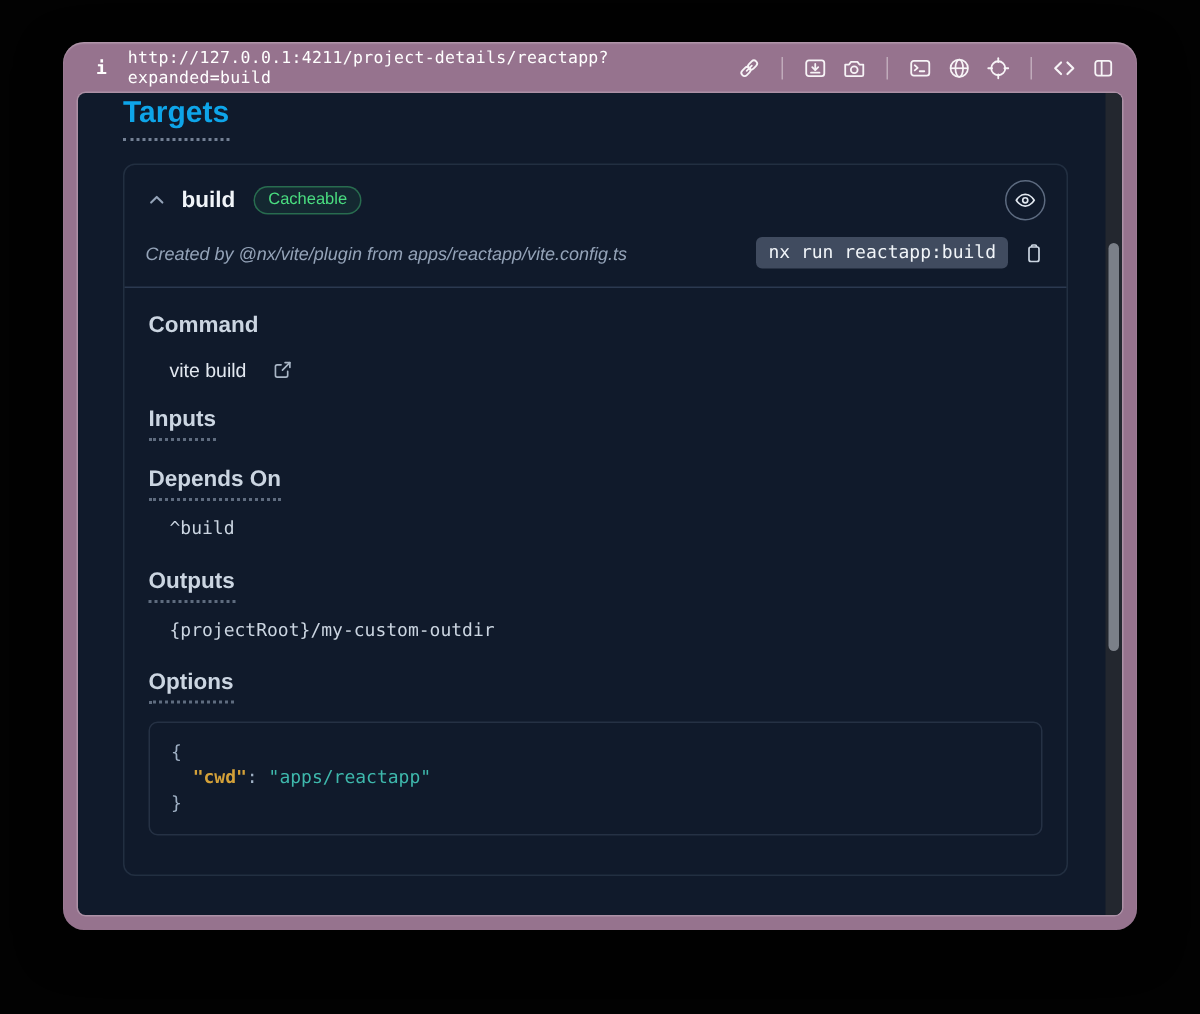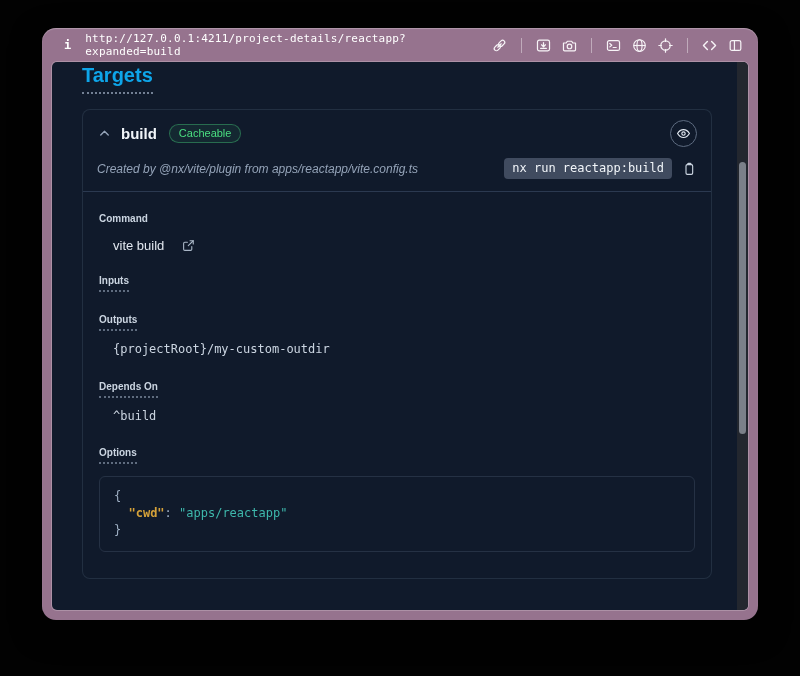--- a/index.html
+++ b/index.html
@@ -76,21 +76,21 @@
     margin-left: auto; background: #404b5f; color: #f1f5f9;
     font-family: "DejaVu Sans Mono", monospace; font-size: 12px;
     padding: 3px 8px 4px; border-radius: 4px; cursor: pointer;
   }
   .copy-btn { width: 16px; height: 16px; color: #cbd5e1; margin-left: 9px; cursor: pointer; }
   .copy-btn svg { width: 100%; height: 100%; display: block; }
 
   .card-body { padding: 16px 16px 26px 16px; }
   .section { margin-bottom: 17px; }
   .sec-h {
-    display: inline-block; color: #cbd5e1; font-size: 10px; font-weight: 600;
+    display: inline-block; color: #cbd5e1; font-size: 15px; font-weight: 600;
     padding-bottom: 4px; cursor: default;
   }
   .sec-h.dotted { border-bottom: 2px dotted rgba(148,163,184,.6); }
   .sec-body { margin: 10px 0 0 14px; }
   .mono-line {
     font-family: "DejaVu Sans Mono", monospace; font-size: 12px;
     color: #cbd5e1; line-height: 17.5px;
   }
   .mono-line .bold-key { font-weight: 700; }
   .cmd-line { display: flex; align-items: center; gap: 17px; color: #e2e8f0; font-size: 13px; }
@@ -235,30 +235,30 @@
                 </span>
               </div>
             </div>
           </div>
 
           <div class="section">
             <span class="sec-h dotted">Inputs</span>
           </div>
 
           <div class="section">
+            <span class="sec-h dotted">Depends On</span>
+            <div class="sec-body">
+              <div class="mono-line">^build</div>
+            </div>
+          </div>
+
+          <div class="section">
             <span class="sec-h dotted">Outputs</span>
             <div class="sec-body">
               <div class="mono-line">{projectRoot}/my-custom-outdir</div>
-            </div>
-          </div>
-
-          <div class="section">
-            <span class="sec-h dotted">Depends On</span>
-            <div class="sec-body">
-              <div class="mono-line">^build</div>
             </div>
           </div>
 
           <div class="section" style="margin-bottom:0">
             <span class="sec-h dotted">Options</span>
             <div class="options-box">
               <div class="json-punct">{</div>
               <div>&nbsp;&nbsp;<span class="json-key">"cwd"</span><span class="json-punct">: </span><span class="json-val">"apps/reactapp"</span></div>
               <div class="json-punct">}</div>
             </div>

